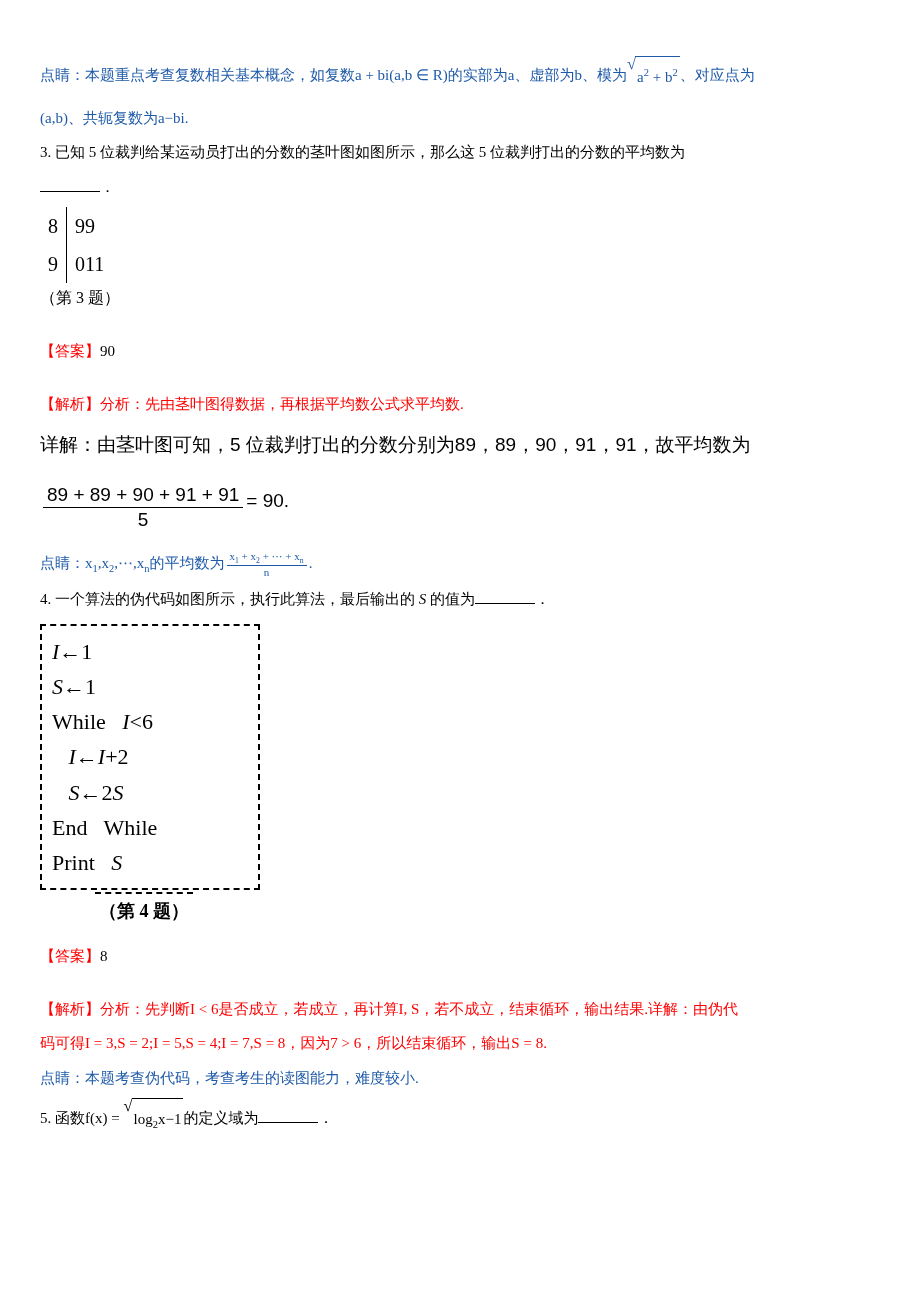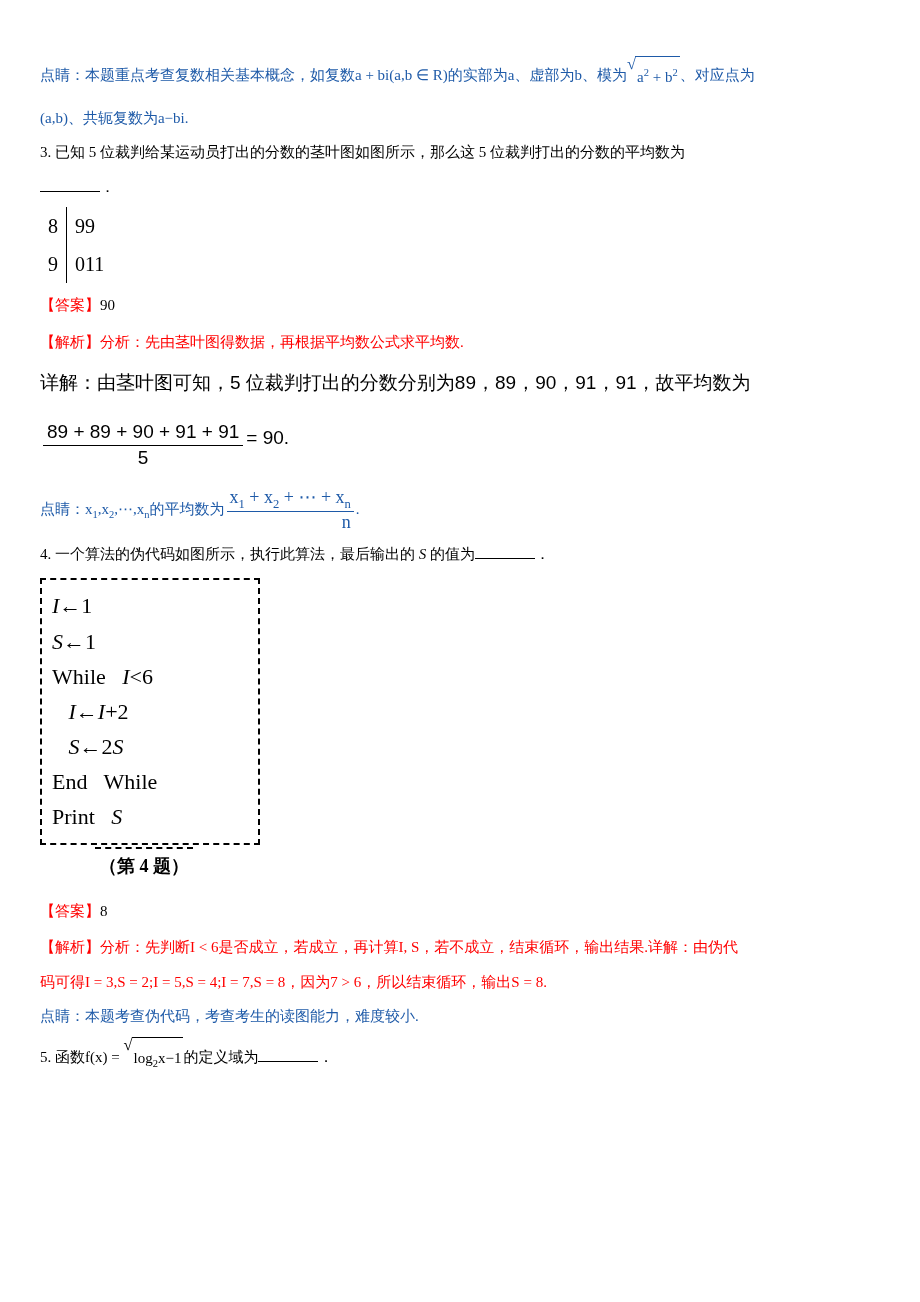--- a/index.html
+++ b/index.html
@@ -16,21 +16,21 @@
   .red { color: #ff0000; }
   .blue-a { color: #1e5aa8; }
   p { margin: 6px 0; }
   .blank {
     display: inline-block;
     border-bottom: 1px solid #000;
     width: 60px;
     height: 1em;
     vertical-align: baseline;
   }
-  .answer-line { margin: 8px 0; }
+  .answer-line { margin: 24px 0; }
   .bracket { color: #ff0000; }
   .stem-leaf {
     font-family: "Times New Roman", serif;
     font-size: 20px;
     margin: 6px 0;
   }
   .stem-leaf table { border-collapse: collapse; }
   .stem-leaf td { padding: 0 8px; }
   .stem-leaf .stem-col { border-right: 1.5px solid #000; text-align: right; }
   .fig-label { font-family: "SimSun", serif; font-size: 16px; }
@@ -52,23 +52,23 @@
     align-items: center;
     vertical-align: middle;
     margin: 0 3px;
     font-size: inherit;
   }
   .frac .num { border-bottom: 1.2px solid currentColor; padding: 0 4px; line-height: 1.3; }
   .frac .den { padding: 0 4px; line-height: 1.3; }
   .frac-sm {
     display: inline-flex;
     flex-direction: column;
-    align-items: flex-end;
+    align-items: center;
     vertical-align: middle;
-    font-size: 18px;
+    font-size: 11px;
     margin: 0 2px;
   }
   .frac-sm .num { border-bottom: 1px solid currentColor; padding: 0 3px; line-height: 1.2; }
   .frac-sm .den { padding: 0 3px; line-height: 1.2; }
   .sqrt {
     display: inline-flex;
     align-items: flex-start;
     vertical-align: middle;
   }
   .sqrt-sign { font-size: 1.1em; line-height: 1; margin-right: -1px; }
@@ -129,20 +129,21 @@
         <tr>
           <td class="stem-col">8</td>
           <td>99</td>
         </tr>
     <tr>
           <td class="stem-col">9</td>
           <td>011</td>
         </tr>
   </tbody>
     </table>
+  <div class="fig-label">（第 3 题）</div>
 </div>
 
 <p class="answer-line">
   <span class="red">【答案】</span><span>90</span>
 </p>
 
 <p class="red">
   <span class="bracket">【解析】</span><span>分析：先由茎叶图得数据，再根据平均数公式求平均数.</span>
 </p>
 

